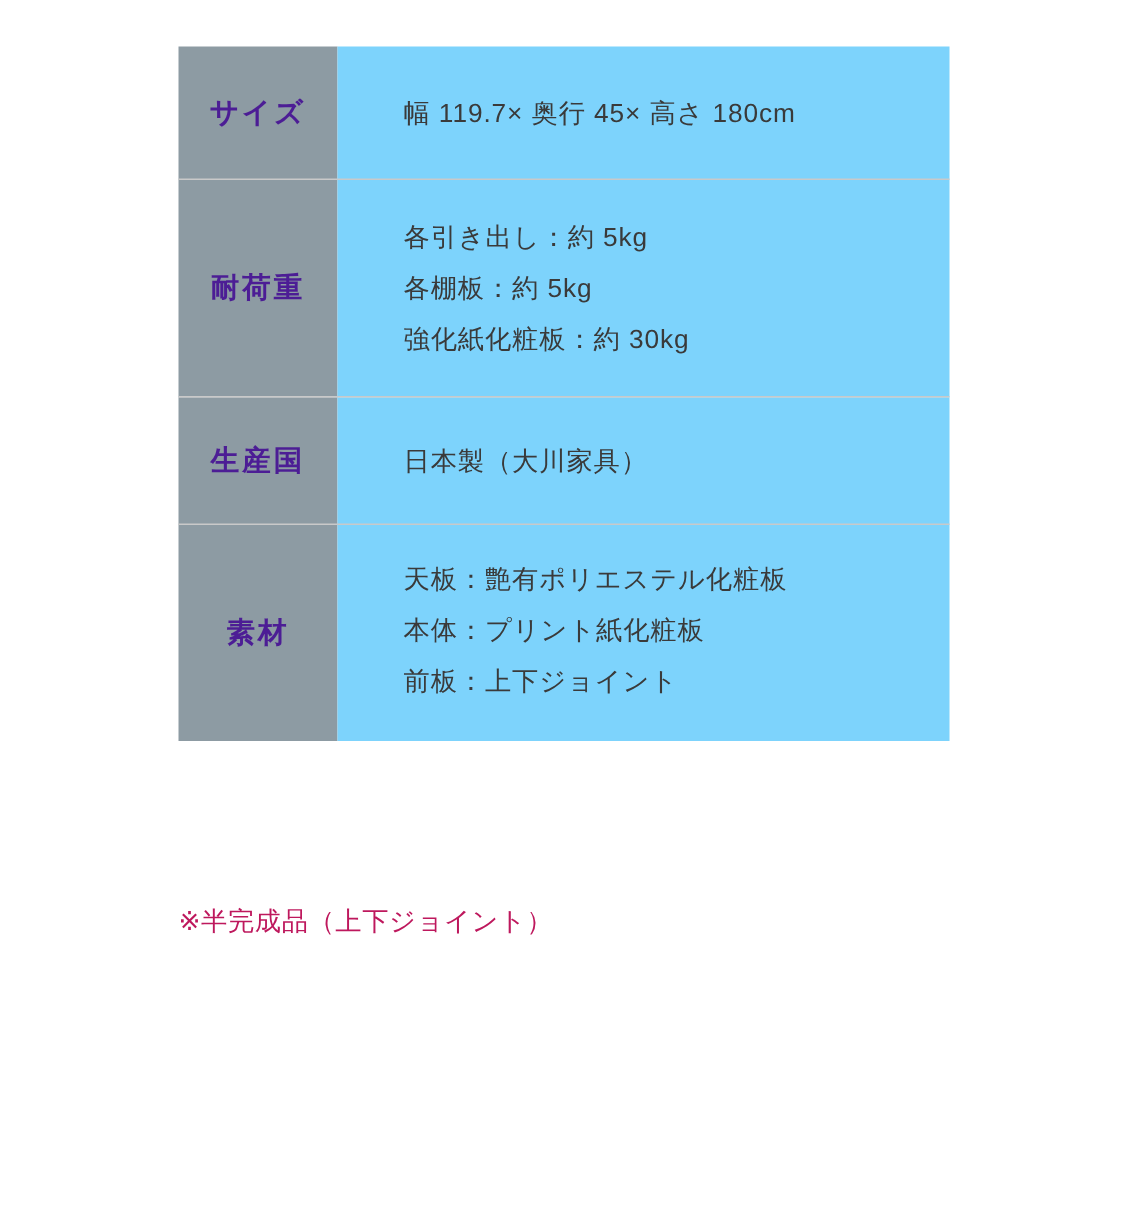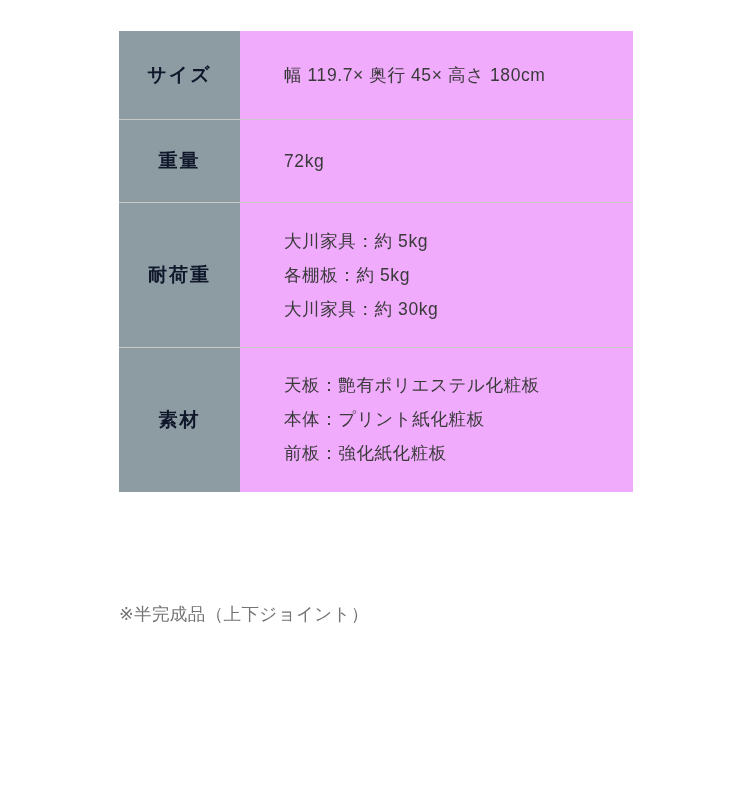--- a/index.html
+++ b/index.html
@@ -30,34 +30,34 @@
   }
 
   table.spec-table tr {
     border-bottom: 1px solid #c9c9c9;
   }
   table.spec-table tr:last-child {
     border-bottom: none;
   }
 
   th.spec-label {
-    width: 121px;
+    width: 106px;
     background: #8d9ba3;
-    color: #0f172a;
+    color: #4c1d95;
     font-size: 19px;
     font-weight: bold;
     letter-spacing: 2px;
     text-align: center;
     vertical-align: middle;
     padding: 0;
     border: none;
   }
 
   td.spec-value {
-    background: #f0abfc;
+    background: #7dd3fc;
     padding: 0 0 0 44px;
     vertical-align: middle;
     border: none;
   }
 
   .val-line {
     font-size: 17.5px;
     line-height: 34px;
     letter-spacing: 0.6px;
     color: #3a3a3a;
@@ -73,56 +73,56 @@
   .notes {
     position: absolute;
     left: 119px;
     top: 596px;
     width: 560px;
   }
   .note-line {
     font-size: 17.5px;
     line-height: 37px;
     letter-spacing: 0.4px;
-    color: #737373;
+    color: #be185d;
     white-space: nowrap;
   }
 </style>
 </head>
 <body>
 
 <div class="spec-wrap">
   <table class="spec-table">
     <tbody>
         <tr class="row-size">
       <th class="spec-label">サイズ</th>
       <td class="spec-value">
         <div class="val-line">幅 119.7× 奥行 45× 高さ 180cm</div>
       </td>
     </tr>
-    <tr class="row-weight">
-      <th class="spec-label">重量</th>
-      <td class="spec-value">
-        <div class="val-line">72kg</div>
-      </td>
-    </tr>
     <tr class="row-load">
       <th class="spec-label">耐荷重</th>
       <td class="spec-value">
-        <div class="val-line">大川家具：約 5kg</div>
+        <div class="val-line">各引き出し：約 5kg</div>
         <div class="val-line">各棚板：約 5kg</div>
-        <div class="val-line">大川家具：約 30kg</div>
+        <div class="val-line">強化紙化粧板：約 30kg</div>
+      </td>
+    </tr>
+    <tr class="row-country">
+      <th class="spec-label">生産国</th>
+      <td class="spec-value">
+        <div class="val-line">日本製（大川家具）</div>
       </td>
     </tr>
     <tr class="row-material">
       <th class="spec-label">素材</th>
       <td class="spec-value">
         <div class="val-line">天板：艶有ポリエステル化粧板</div>
         <div class="val-line">本体：プリント紙化粧板</div>
-        <div class="val-line">前板：強化紙化粧板</div>
+        <div class="val-line">前板：上下ジョイント</div>
       </td>
     </tr>
   </tbody>
     </table>
 </div>
 
 <div class="notes">
   <div class="note-line">※半完成品（上下ジョイント）</div>
 </div>
 

